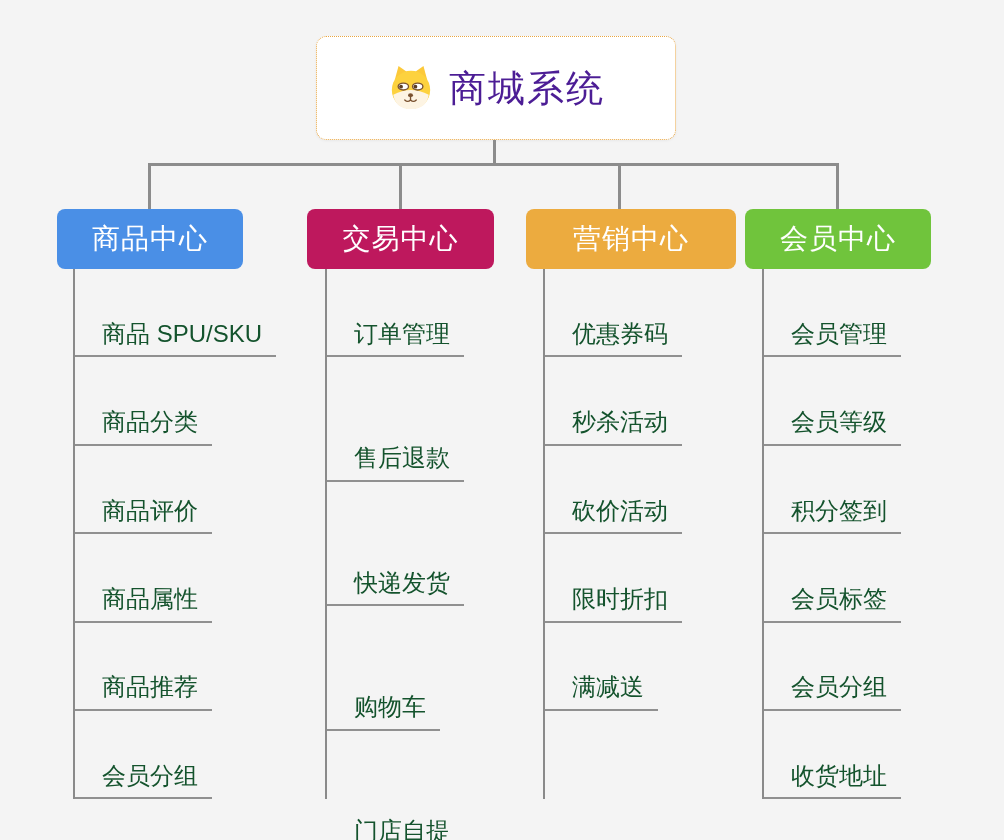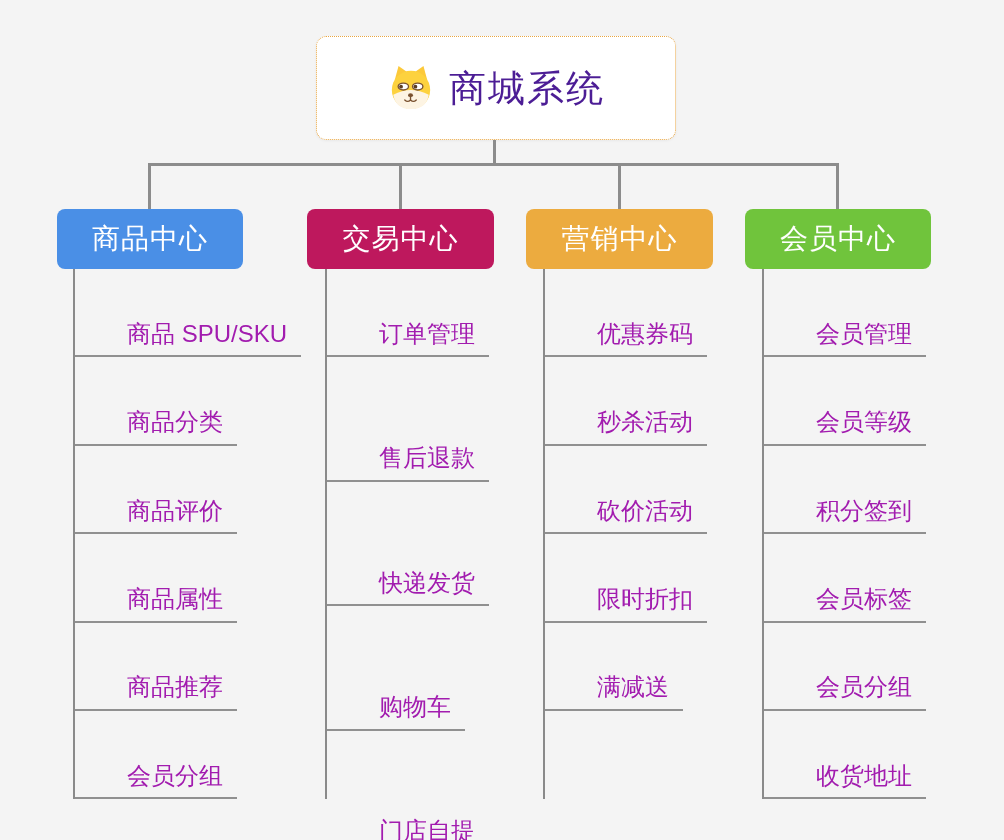--- a/index.html
+++ b/index.html
@@ -39,38 +39,38 @@
 
   
   .branch {
     position: absolute; top: 209px; height: 60px;
     border-radius: 8px;
     color: #ffffff; font-size: 28px; letter-spacing: 1px;
     display: flex; align-items: center; justify-content: center;
   }
   .branch-1 { left: 57px;  width: 186px; background: #4a8fe6; align-items: center; }
   .branch-2 { left: 307px; width: 187px; background: #be185d; }
-  .branch-3 { left: 526px; width: 187px; background: #ecab3f; }
+  .branch-3 { left: 526px; width: 210px; background: #ecab3f; }
   .branch-4 { left: 745px; width: 186px; background: #70c43c; }
 
   
   .column { position: absolute; top: 269px; display: flex; flex-direction: column; }
   .col-1 { left: 73px; }
   .col-2 { left: 325px; gap: 36px; }
   .col-3 { left: 543px; }
   .col-4 { left: 762px; }
   .column .vline {
     position: absolute; left: 0; top: 0; width: 2px; height: 530px;
     background: #8a8a8a;
   }
   .slot { height: 88.4px; display: flex; align-items: flex-end; }
   .leaf {
     white-space: nowrap;
-    font-size: 24px; color: #a21caf;
-    padding: 0 14px 8px 54px;
+    font-size: 24px; color: #14532d;
+    padding: 0 14px 8px 29px;
     border-bottom: 2px solid #909090;
     line-height: 1.15;
   }
 </style>
 </head>
 <body>
 
 <div class="canvas">
 
   <div class="root-node">

